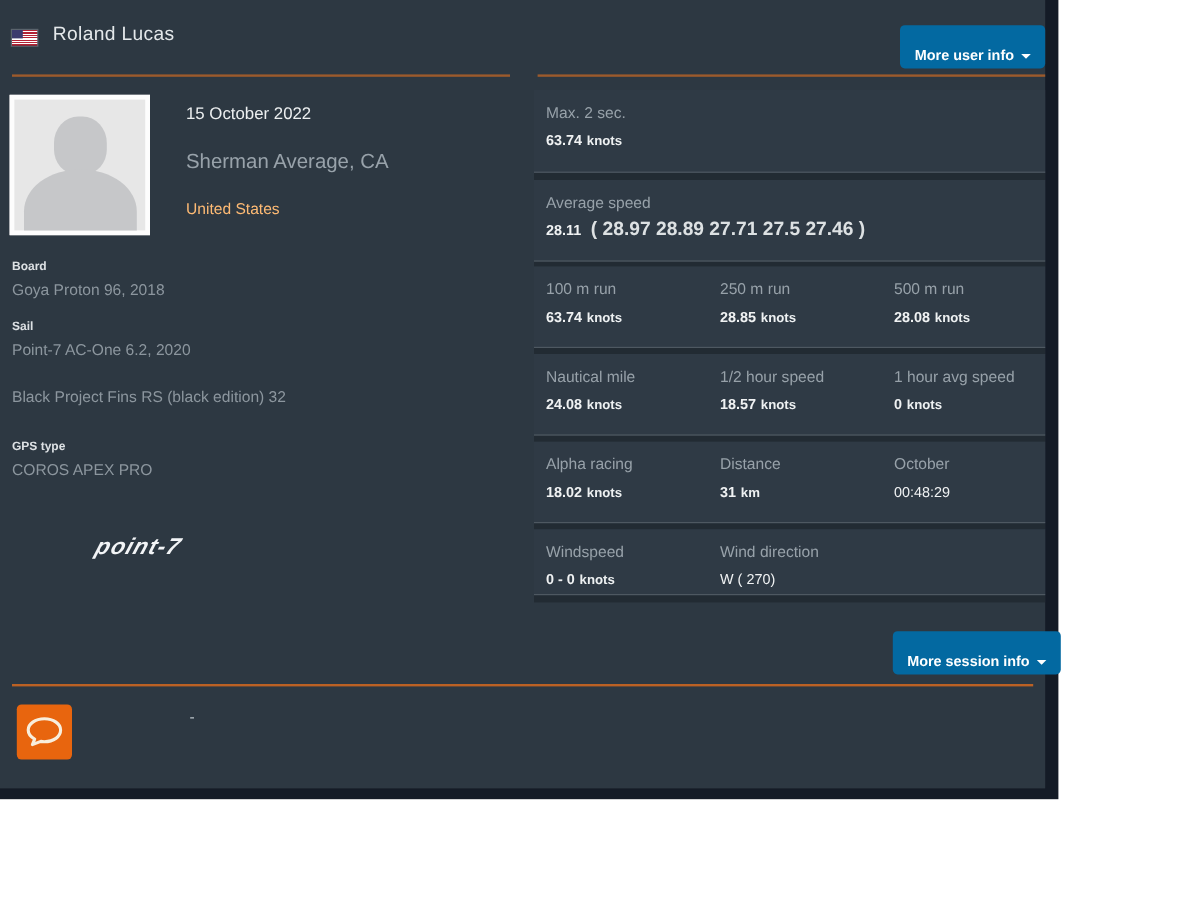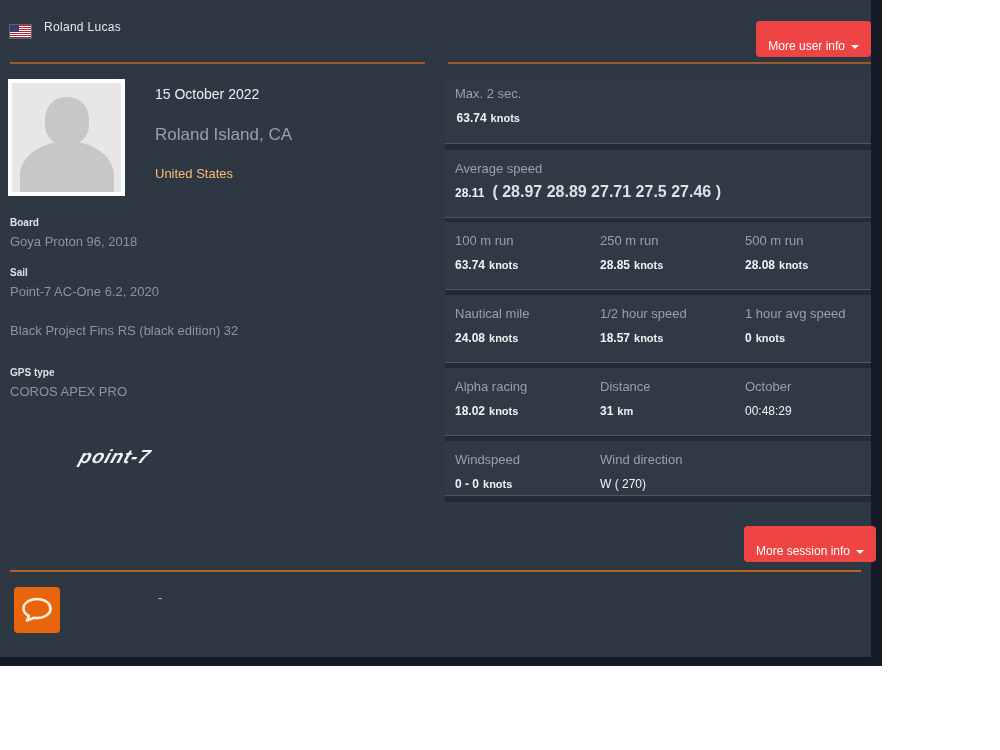--- a/index.html
+++ b/index.html
@@ -27,27 +27,27 @@
     background:repeating-linear-gradient(#b22234 0 1px, #ffffff 1px 2px);
     box-shadow:0 0 0 1px #5a646d;
   }
   .flag .canton {
     position:absolute; left:0; top:0;
     width:9px; height:7px;
     background:#3c3b6e;
   }
   .user-name {
     position:absolute; left:44px; top:20px;
-    font-size:12px; color:#e4e8ea; letter-spacing:0.3px;
+    font-size:16px; color:#e4e8ea; letter-spacing:0.3px;
   }
   .btn {
     position:absolute;
-    background:#ef4444;
+    background:#0369a1;
     color:#ffffff;
-    font-size:12px; font-weight:normal;
+    font-size:12px; font-weight:bold;
     border:none; border-radius:4px;
     padding:18px 12px;
     height:27px;
     cursor:pointer;
     white-space:nowrap;
   }
   .btn .caret {
     display:inline-block;
     width:0; height:0;
     border-left:4px solid transparent;
@@ -104,21 +104,21 @@
     transform:skewX(-18deg);
     letter-spacing:1px;
   }
   
   .stat-row {
     position:absolute; left:445px; width:426px;
     background:#2f3a45;
     border-bottom:1px solid #4e5861;
     box-shadow:0 6px 0 #222b33;
   }
-  .r1 { top:75px;  height:69px;text-align:center; }
+  .r1 { top:75px;  height:69px; }
   .r2 { top:150px; height:68px; }
   .r3 { top:222px; height:68px; }
   .r4 { top:295px; height:68px; }
   .r5 { top:368px; height:68px; }
   .r6 { top:441px; height:55px; }
   .cell { position:absolute; top:11px; }
   .c1 { left:10px; } .c2 { left:155px; } .c3 { left:300px; }
   .stat-label { font-size:13px; color:#97a1a9; }
   .stat-value-line { margin-top:7px; white-space:nowrap; }
   .stat-value { font-size:12px; font-weight:bold; color:#f0f2f3; }
@@ -155,21 +155,21 @@
     <div class="user-name">Roland Lucas</div>
     <button class="btn btn-user"><span>More user info</span><span class="caret"></span></button>
     <div class="divider divider-left"></div>
     <div class="divider divider-right"></div>
 
     <div class="avatar">
       <div class="head"></div>
       <div class="body"></div>
     </div>
     <div class="session-date">15 October 2022</div>
-    <div class="session-location">Roland Island, CA</div>
+    <div class="session-location">Sherman Average, CA</div>
     <div class="session-country">United States</div>
 
     <div class="equip eq0">
       <div class="equip-label">Board</div>
       <div class="equip-value">Goya Proton 96, 2018</div>
     </div>
     <div class="equip eq1">
       <div class="equip-label">Sail</div>
       <div class="equip-value">Point-7 AC-One 6.2, 2020</div>
     </div>

